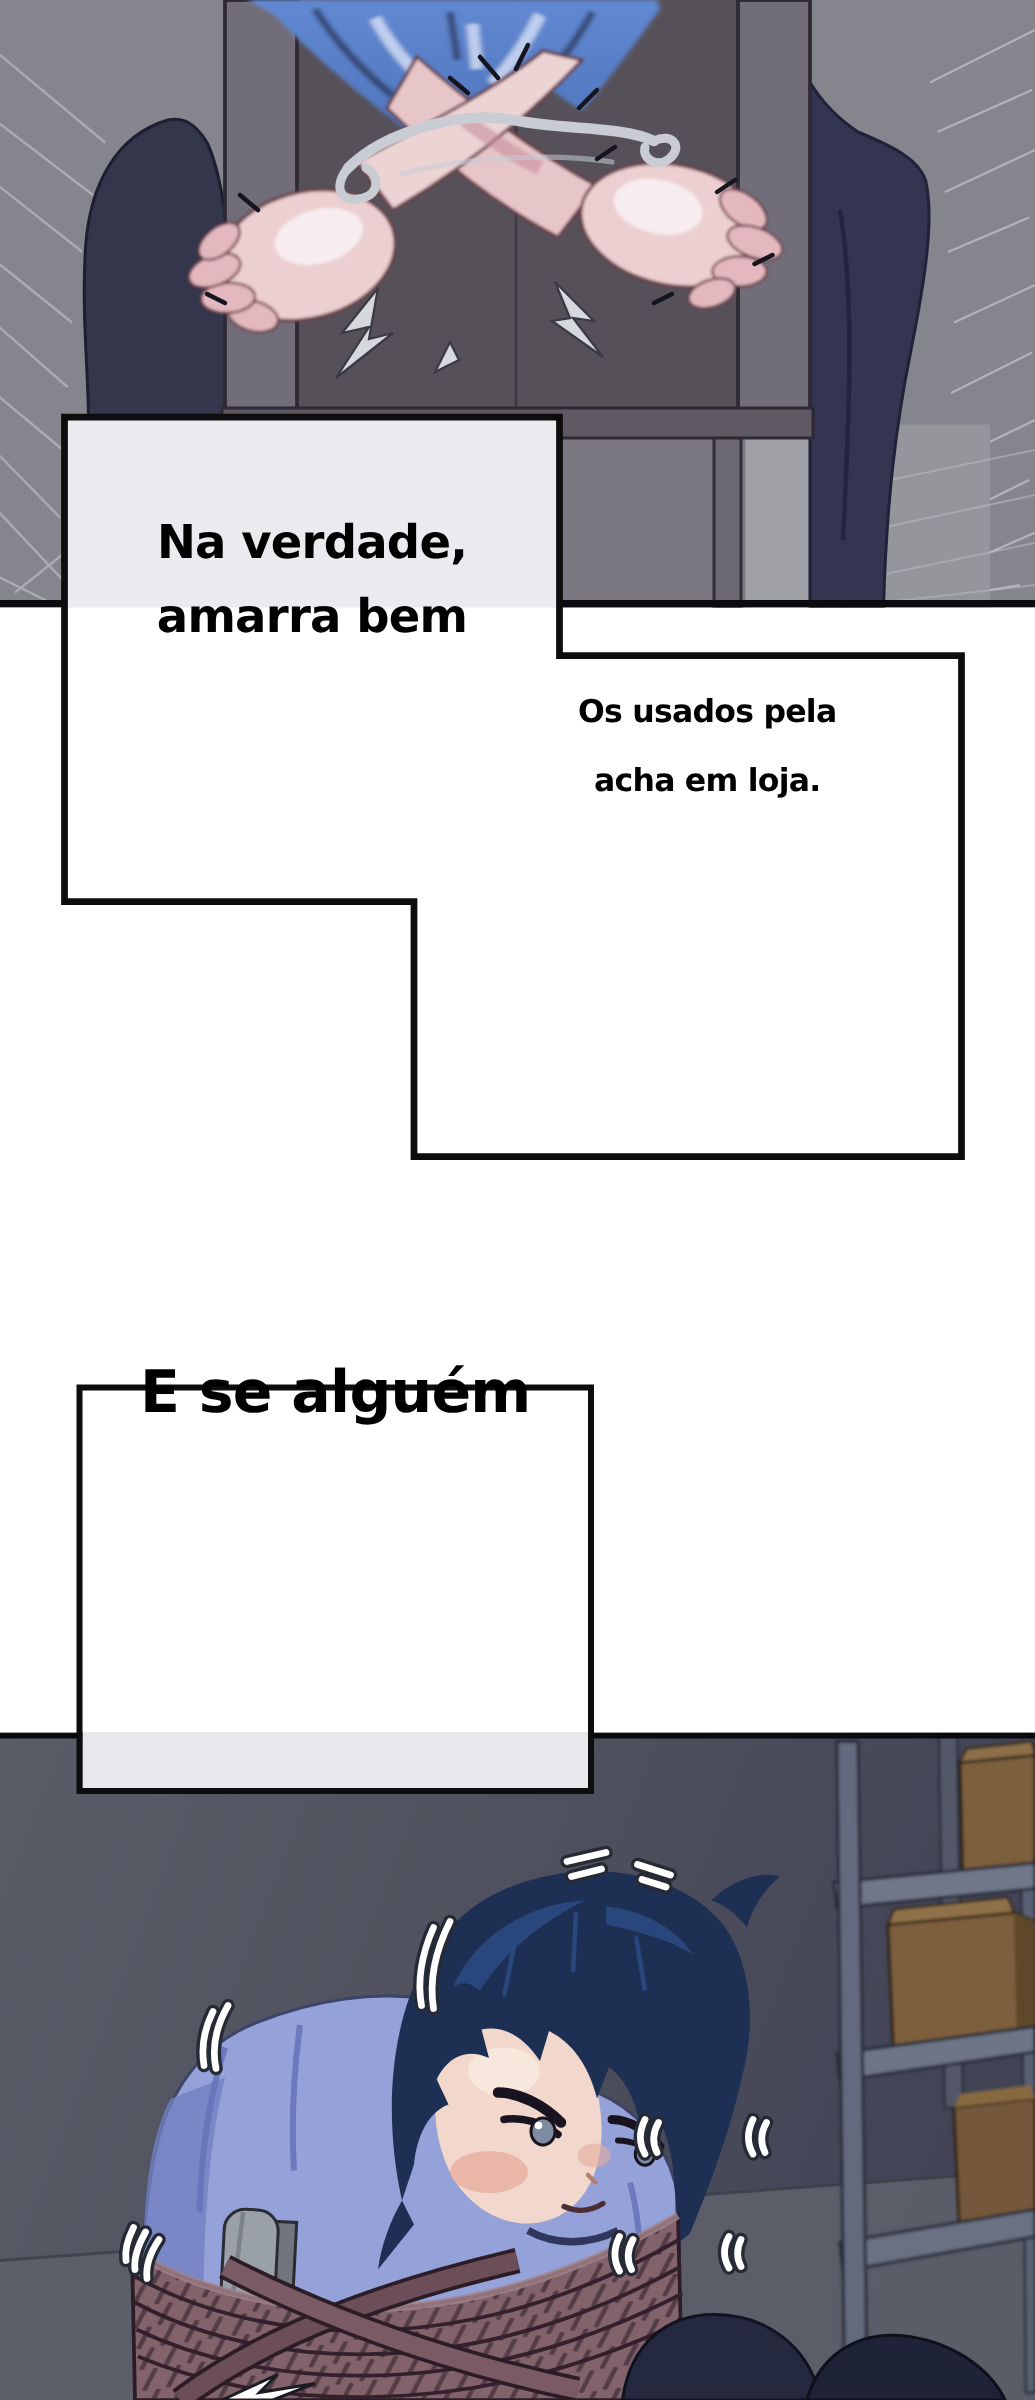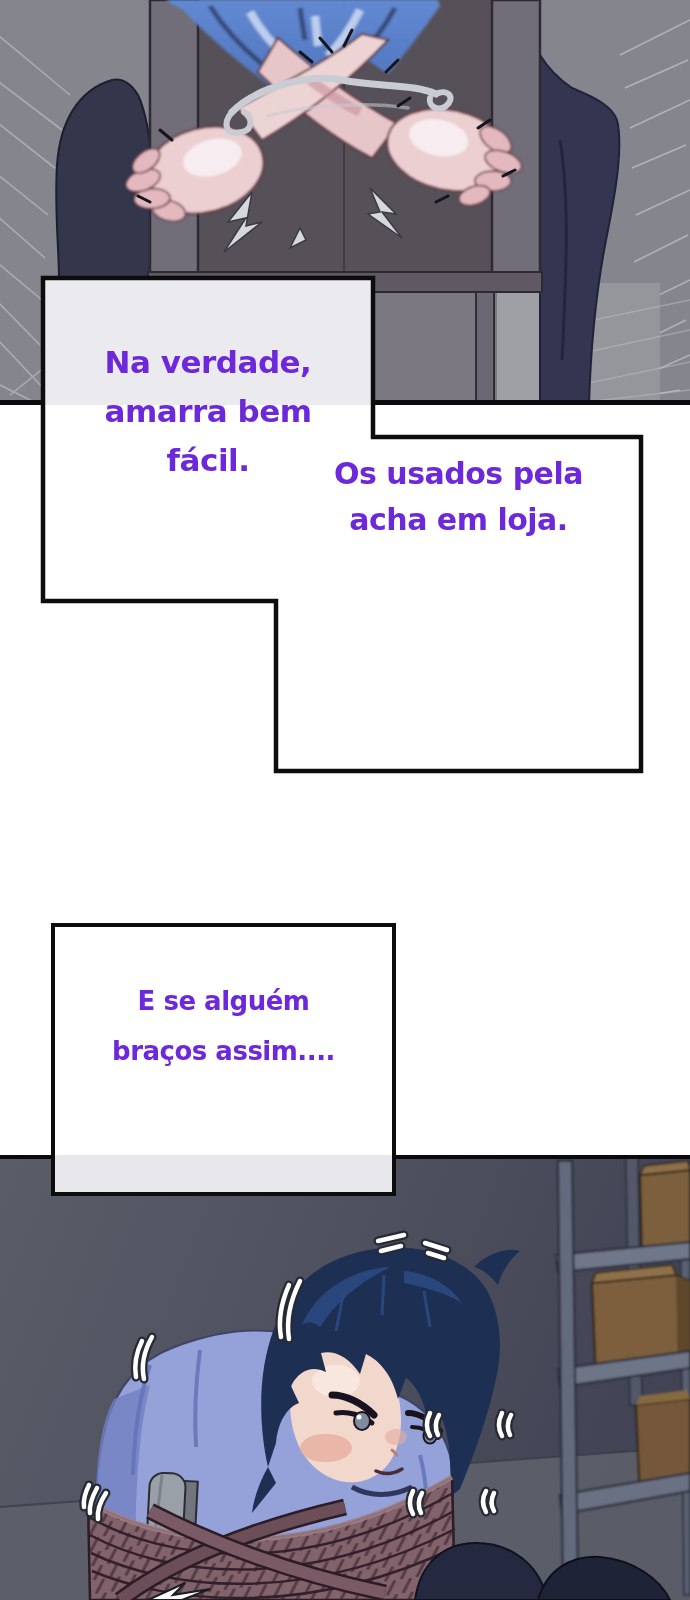--- a/index.html
+++ b/index.html
@@ -1,24 +1,24 @@
 <!DOCTYPE html>
 <html><head>
 <meta charset="utf-8">
 <style>
   html,body{margin:0;padding:0;background:#ffffff;}
   .page{position:relative;width:690px;height:1600px;background:#fff;overflow:hidden;
         font-family:"DejaVu Sans","Liberation Sans",sans-serif;}
   .abs{position:absolute;}
   svg{display:block;}
-  .bubble-text{position:absolute;text-align:center;color:#6d28d9;font-weight:700;
+  .bubble-text{position:absolute;text-align:center;color:#000000;font-weight:700;
                letter-spacing:-0.5px;}
   .bt1{left:53px;top:338px;width:310px;font-size:31px;line-height:49px;}
-  .bt2{left:283px;top:451px;width:351px;font-size:30px;line-height:46px;}
-  .bt3{left:58px;top:976px;width:331px;font-size:26px;line-height:50px;}
+  .bt2{left:296px;top:451px;width:351px;font-size:21px;line-height:46px;}
+  .bt3{left:58px;top:904px;width:331px;font-size:39px;line-height:50px;}
   .bubble3{left:51px;top:923px;width:345px;height:273px;border:4px solid #0d0d0d;
            box-sizing:border-box;background:linear-gradient(#ffffff 0 228px,#e8e8ec 228px);}
 </style>
 </head>
 <body>
 
 <div class="page">
 
   <svg class="abs" style="left:0;top:0" width="690" height="405" viewBox="0 0 690 405">
     <defs>
@@ -311,26 +311,24 @@
     <path d="M 15,16 L 345,16 L 345,175 L 613,175 L 613,509 L 248,509 L 248,339 L 15,339 Z" fill="#ffffff"></path>
     <rect x="17" y="18" width="326" height="125" fill="#ebebef"></rect>
     <path d="M 15,16 L 345,16 L 345,175 L 613,175 L 613,509 L 248,509 L 248,339 L 15,339 Z" fill="none" stroke="#0d0d0d" stroke-width="4.5"></path>
   </svg>
 
   <div class="abs bubble3"></div>
 
   <div class="bubble-text bt1">
     <div>Na verdade,</div>
     <div>amarra bem</div>
-    <div>fácil.</div>
   </div>
 
   <div class="bubble-text bt2">
     <div>Os usados pela</div>
     <div>acha em loja.</div>
   </div>
 
   <div class="bubble-text bt3">
     <div>E se alguém</div>
-    <div>braços assim....</div>
   </div>
 
 </div>
 
 </body></html>

